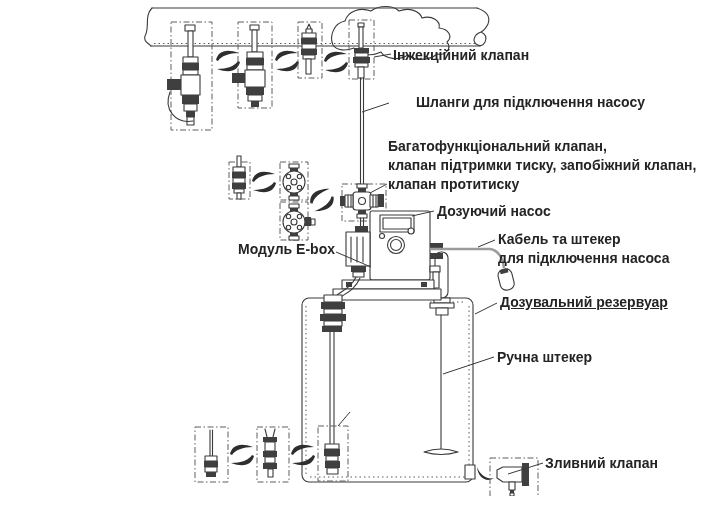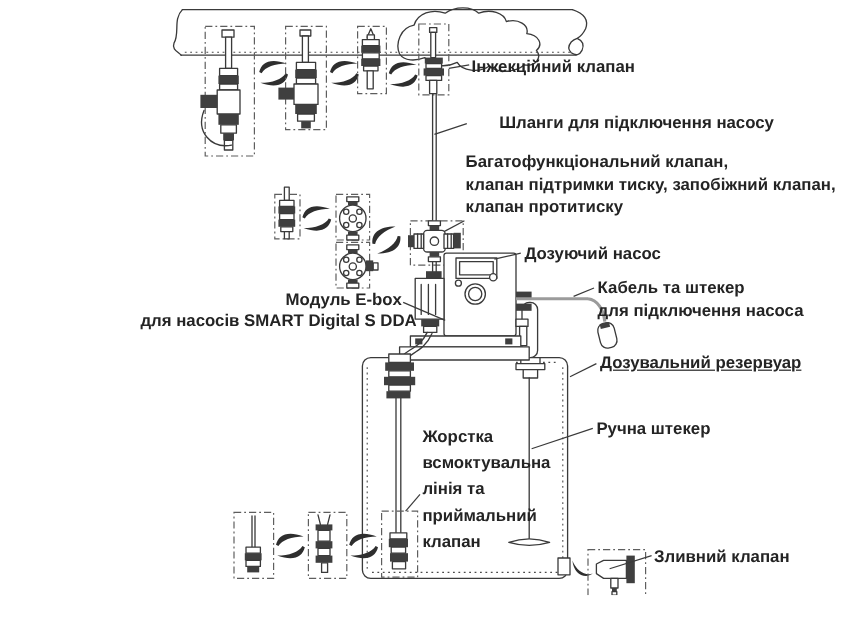--- a/index.html
+++ b/index.html
@@ -292,30 +292,24 @@
     <path class="ldr" d="M336,252 L371,267"></path>
     <path class="ldr" d="M475,314 L497,303"></path>
     <path class="ldr" d="M443,374 L494,357"></path>
     <path class="ldr" d="M350,412 L338,426"></path>
     <path class="ldr" d="M508,474 L543,463"></path>
   </g>
 </svg>
 
 <div class="lbl" style="left:393px; top:46px;">Інжекційний клапан</div>
 <div class="lbl" style="left:392px; top:93px;padding-left:24px;">Шланги для підключення насосу</div>
-<div class="lbl" style="left:388px; top:125px;">Багатофункціональний клапан,
+<div class="lbl" style="left:388px; top:137px;">Багатофункціональний клапан,
 клапан підтримки тиску, запобіжний клапан,
 клапан протитиску</div>
 <div class="lbl" style="left:437px; top:202px;">Дозуючий насос</div>
 <div class="lbl" style="left:498px; top:230px;">Кабель та штекер
 для підключення насоса</div>
 <div class="lbl" style="left:238px; top:240px;">Модуль E-box</div>
-<div class="lbl" style="left:117px; top:258px;">для насосів SMART Digital S DDA</div>
 <div class="lbl" style="left:500px; top:293px;text-decoration:underline;">Дозувальний резервуар</div>
 <div class="lbl" style="left:497px; top:348px;">Ручна штекер</div>
-<div class="lbl" style="left:352px; top:352px; line-height:22px;">Жорстка
-всмоктувальна
-лінія та
-приймальний
-клапан</div>
 <div class="lbl" style="left:545px; top:454px;">Зливний клапан</div>
 
 </div>
 
 </body></html>

